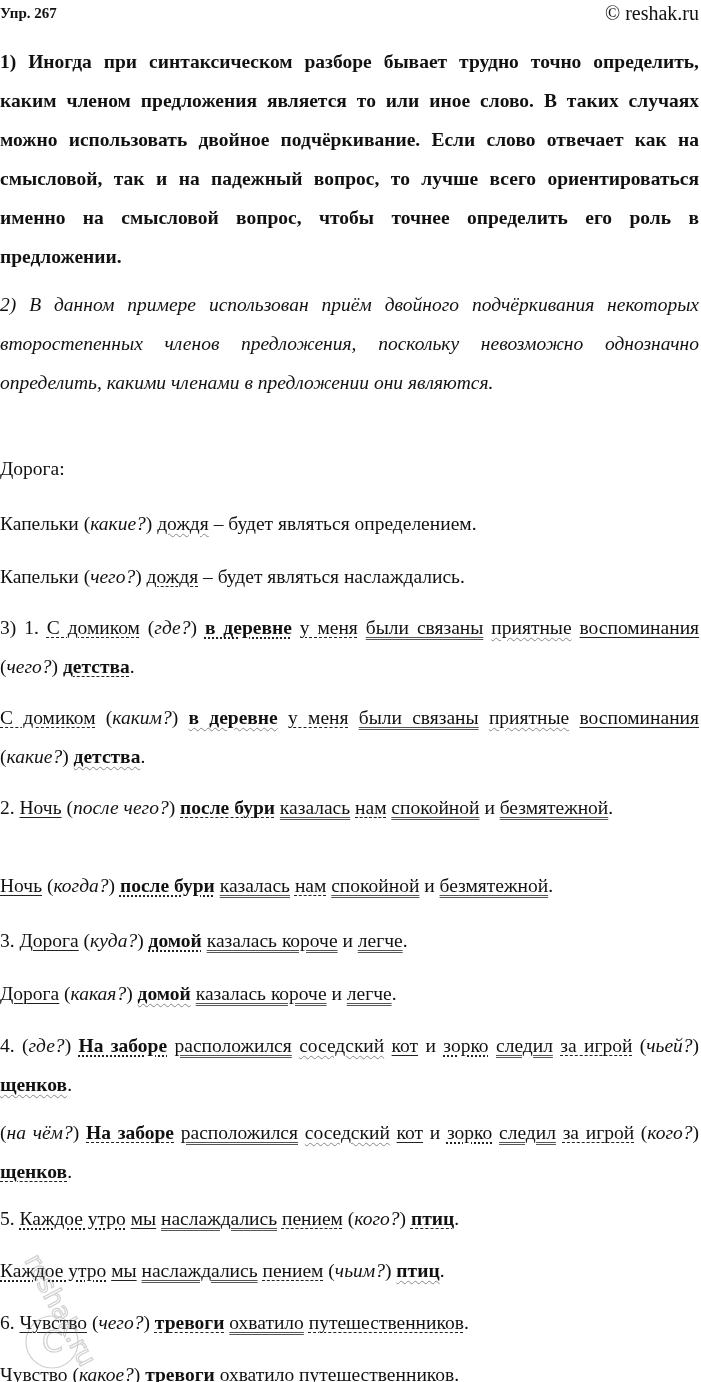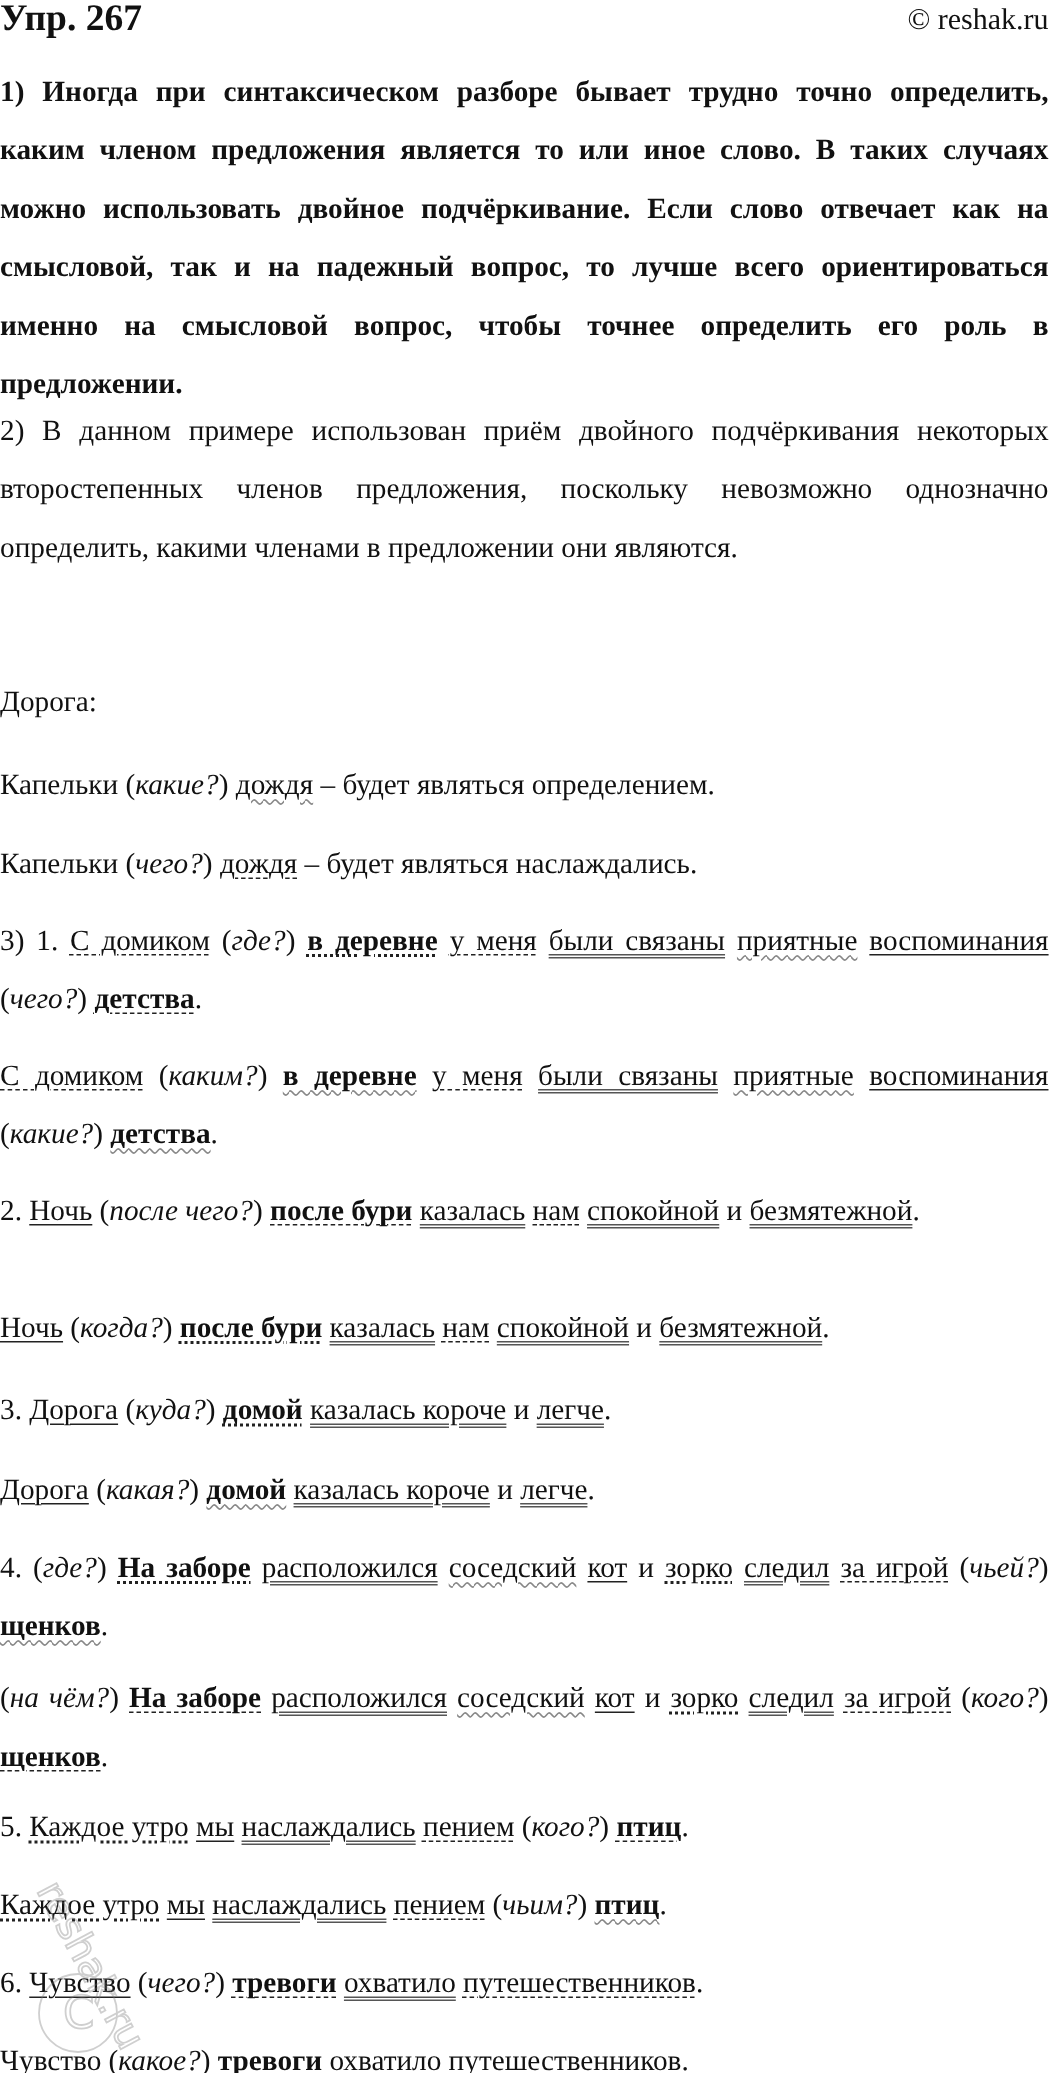--- a/index.html
+++ b/index.html
@@ -3,21 +3,21 @@
 <meta charset="utf-8">
 <style>
   html, body { margin: 0; padding: 0; background: #ffffff; }
   body {
     width: 701px; height: 1382px; overflow: hidden; position: relative;
     font-family: "Liberation Serif", "DejaVu Serif", serif;
     color: #111111; font-size: 19.5px;
   }
   .page { position: absolute; left: 0; top: 0; width: 701px; }
   .header { position: absolute; top: 0; left: 0; width: 701px; height: 30px; }
-  .title { position: absolute; left: 0; top: 0; font-weight: bold; font-size: 25px; line-height: 26px; }
+  .title { position: absolute; left: 0; top: 0; font-weight: bold; font-size: 15px; line-height: 26px; }
   .brand { position: absolute; right: 2px; top: 0; font-size: 20px; line-height: 26px; }
   .para {
     position: absolute; left: 0; width: 699px;
     line-height: 39px; text-align: justify; margin: 0;
   }
   .para.left { text-align: left; }
   .tok { white-space: pre-wrap; }
   .b { font-weight: bold; }
   .i { font-style: italic; }
   .u-subject { text-decoration: underline solid #222; text-underline-offset: 3px; text-decoration-thickness: 1px; }
@@ -33,21 +33,21 @@
 </head>
 <body>
 
 <div class="page">
   <div class="header">
     <div class="title">Упр. 267</div>
     <div class="brand">© reshak.ru</div>
   </div>
 
   <p class="para" style="top: 42px; font-weight: bold;">1) Иногда при синтаксическом разборе бывает трудно точно определить, каким членом предложения является то или иное слово. В таких случаях можно использовать двойное подчёркивание. Если слово отвечает как на смысловой, так и на падежный вопрос, то лучше всего ориентироваться именно на смысловой вопрос, чтобы точнее определить его роль в предложении.</p>
-  <p class="para" style="top: 268px;">2) В данном примере использован приём двойного подчёркивания некоторых второстепенных членов предложения, поскольку невозможно однозначно определить, какими членами в предложении они являются.</p>
+  <p class="para" style="top: 285px; font-style: italic;">2) В данном примере использован приём двойного подчёркивания некоторых второстепенных членов предложения, поскольку невозможно однозначно определить, какими членами в предложении они являются.</p>
   <p class="para left" style="top: 449px;">Дорога:</p>
 
   <div id="sentences">
       <p class="para left" style="top: 504px;"><span class="tok">Капельки </span><span class="tok">(</span><span class="tok i">какие?</span><span class="tok">) </span><span class="tok u-attribute">дождя</span><span class="tok"> – будет являться определением.</span></p>
       <p class="para left" style="top: 557px;"><span class="tok">Капельки </span><span class="tok">(</span><span class="tok i">чего?</span><span class="tok">) </span><span class="tok u-object">дождя</span><span class="tok"> – будет являться наслаждались.</span></p>
       <p class="para" style="top: 608px;"><span class="tok">3) 1. </span><span class="tok u-object">С домиком</span><span class="tok"> (</span><span class="tok i">где?</span><span class="tok">) </span><span class="tok b u-adverbial">в деревне</span><span class="tok"> </span><span class="tok u-object">у меня</span><span class="tok"> </span><span class="tok u-predicate">были связаны</span><span class="tok"> </span><span class="tok u-attribute">приятные</span><span class="tok"> </span><span class="tok u-subject">воспоминания</span><span class="tok"> (</span><span class="tok i">чего?</span><span class="tok">) </span><span class="tok b u-object">детства</span><span class="tok">.</span></p>
       <p class="para" style="top: 698px;"><span class="tok u-object">С домиком</span><span class="tok"> (</span><span class="tok i">каким?</span><span class="tok">) </span><span class="tok b u-attribute">в деревне</span><span class="tok"> </span><span class="tok u-object">у меня</span><span class="tok"> </span><span class="tok u-predicate">были связаны</span><span class="tok"> </span><span class="tok u-attribute">приятные</span><span class="tok"> </span><span class="tok u-subject">воспоминания</span><span class="tok"> (</span><span class="tok i">какие?</span><span class="tok">) </span><span class="tok b u-attribute">детства</span><span class="tok">.</span></p>
       <p class="para" style="top: 788px;"><span class="tok">2. </span><span class="tok u-subject">Ночь</span><span class="tok"> (</span><span class="tok i">после чего?</span><span class="tok">) </span><span class="tok b u-object">после бури</span><span class="tok"> </span><span class="tok u-predicate">казалась</span><span class="tok"> </span><span class="tok u-object">нам</span><span class="tok"> </span><span class="tok u-predicate">спокойной</span><span class="tok"> и </span><span class="tok u-predicate">безмятежной</span><span class="tok">.</span></p>
       <p class="para left" style="top: 866px;"><span class="tok u-subject">Ночь</span><span class="tok"> (</span><span class="tok i">когда?</span><span class="tok">) </span><span class="tok b u-adverbial">после бури</span><span class="tok"> </span><span class="tok u-predicate">казалась</span><span class="tok"> </span><span class="tok u-object">нам</span><span class="tok"> </span><span class="tok u-predicate">спокойной</span><span class="tok"> и </span><span class="tok u-predicate">безмятежной</span><span class="tok">.</span></p>
       <p class="para left" style="top: 921px;"><span class="tok">3. </span><span class="tok u-subject">Дорога</span><span class="tok"> (</span><span class="tok i">куда?</span><span class="tok">) </span><span class="tok b u-adverbial">домой</span><span class="tok"> </span><span class="tok u-predicate">казалась короче</span><span class="tok"> и </span><span class="tok u-predicate">легче</span><span class="tok">.</span></p>

